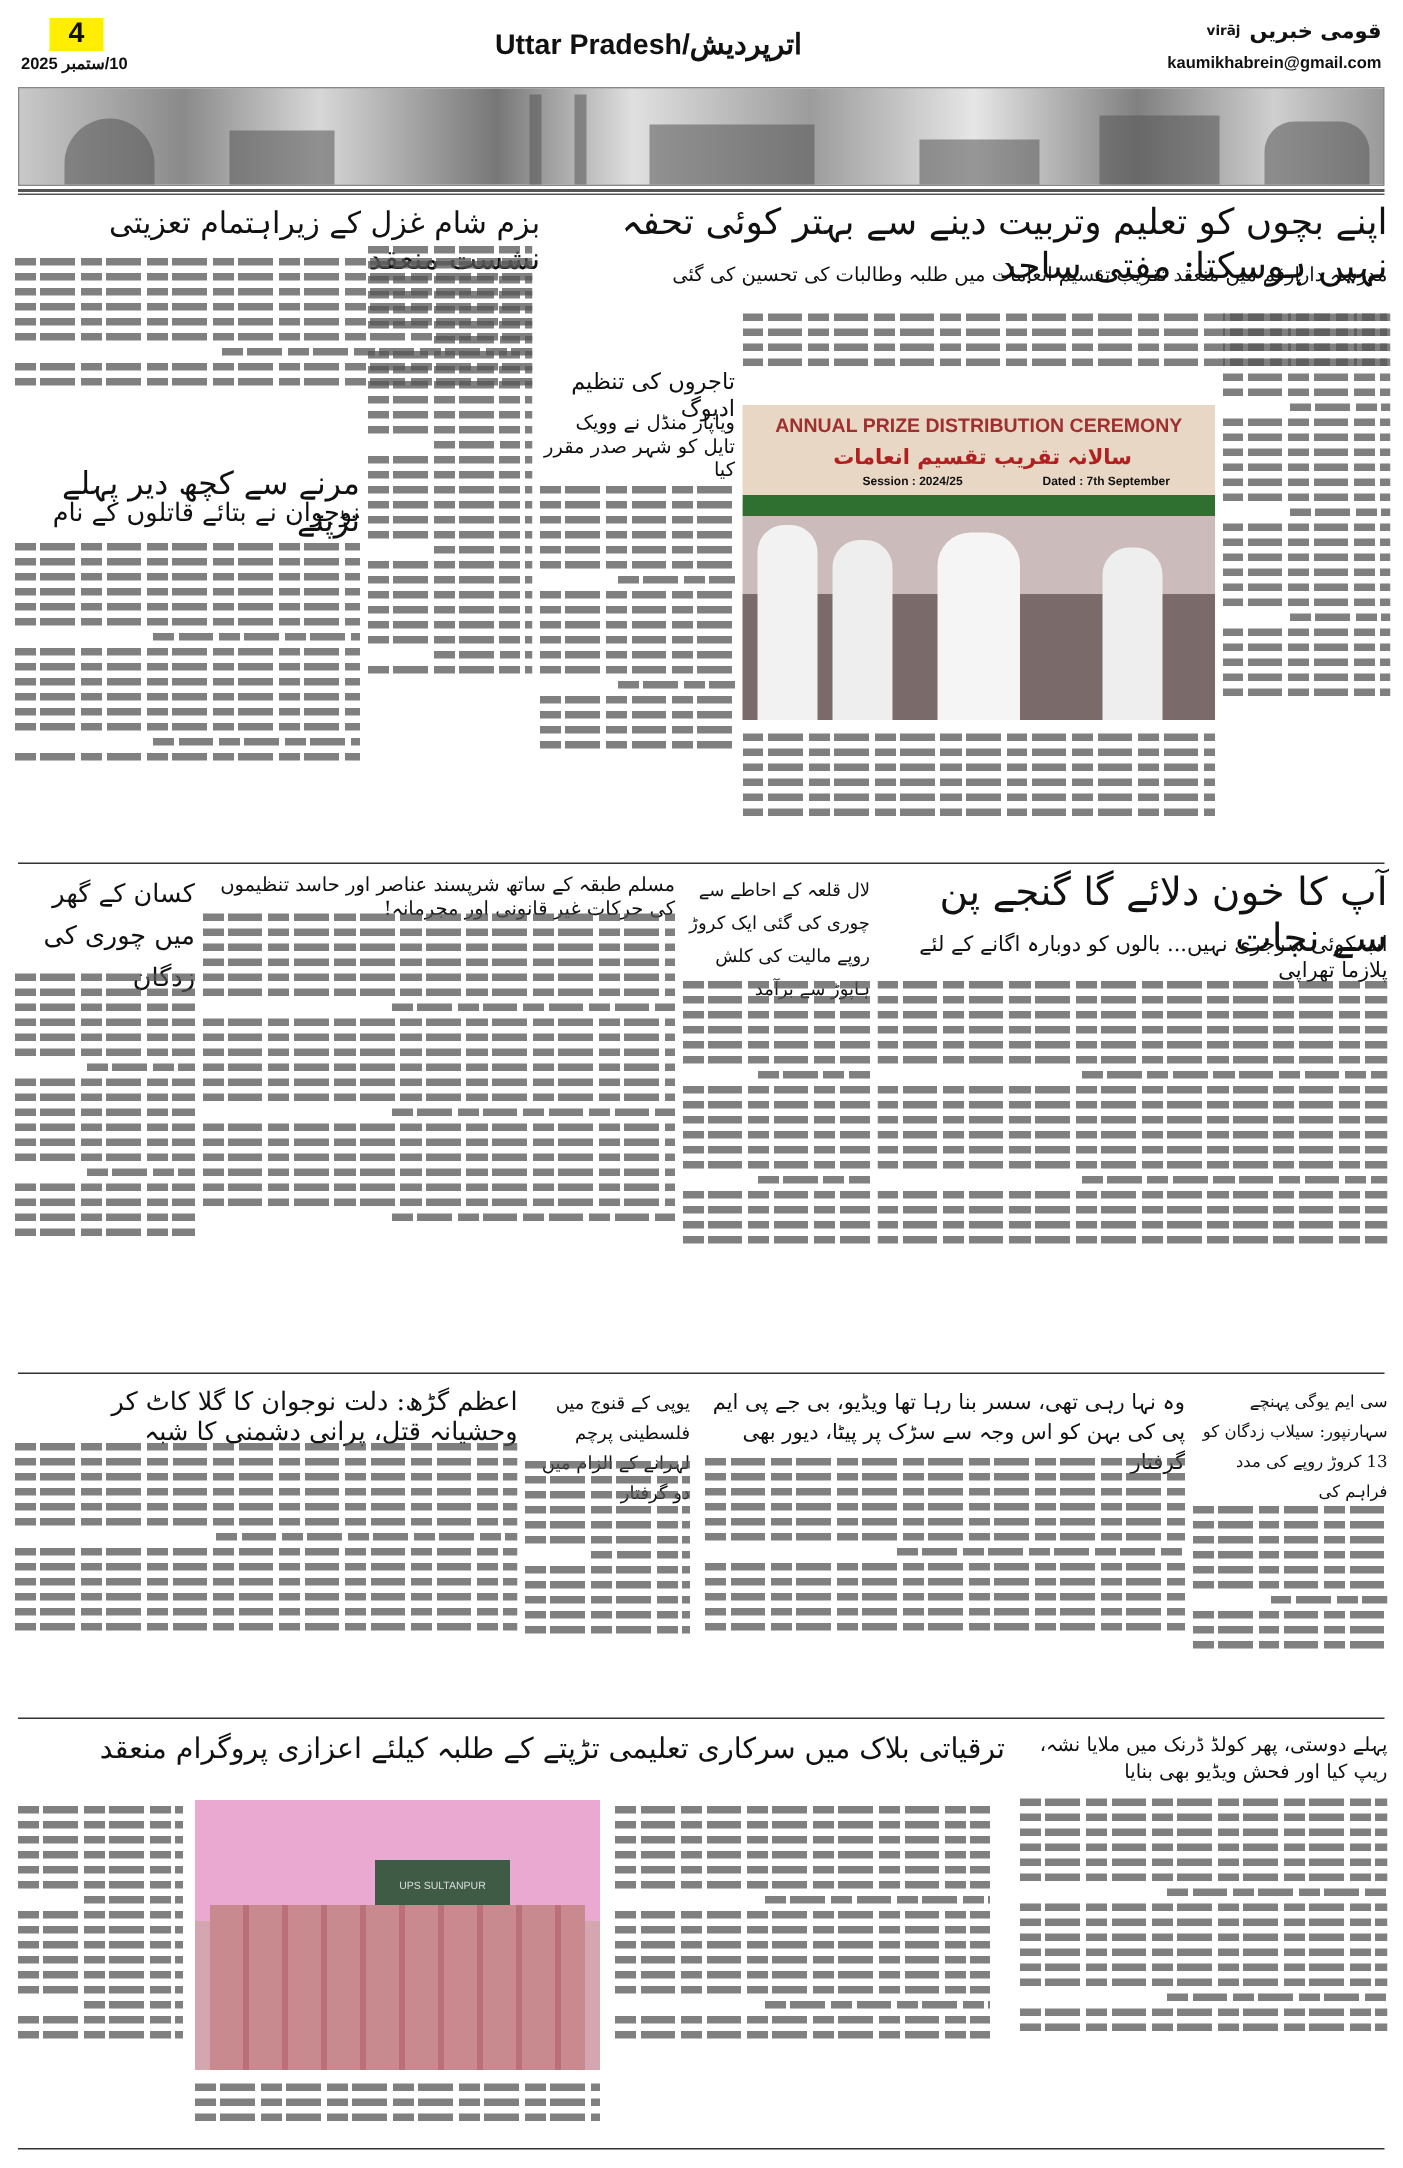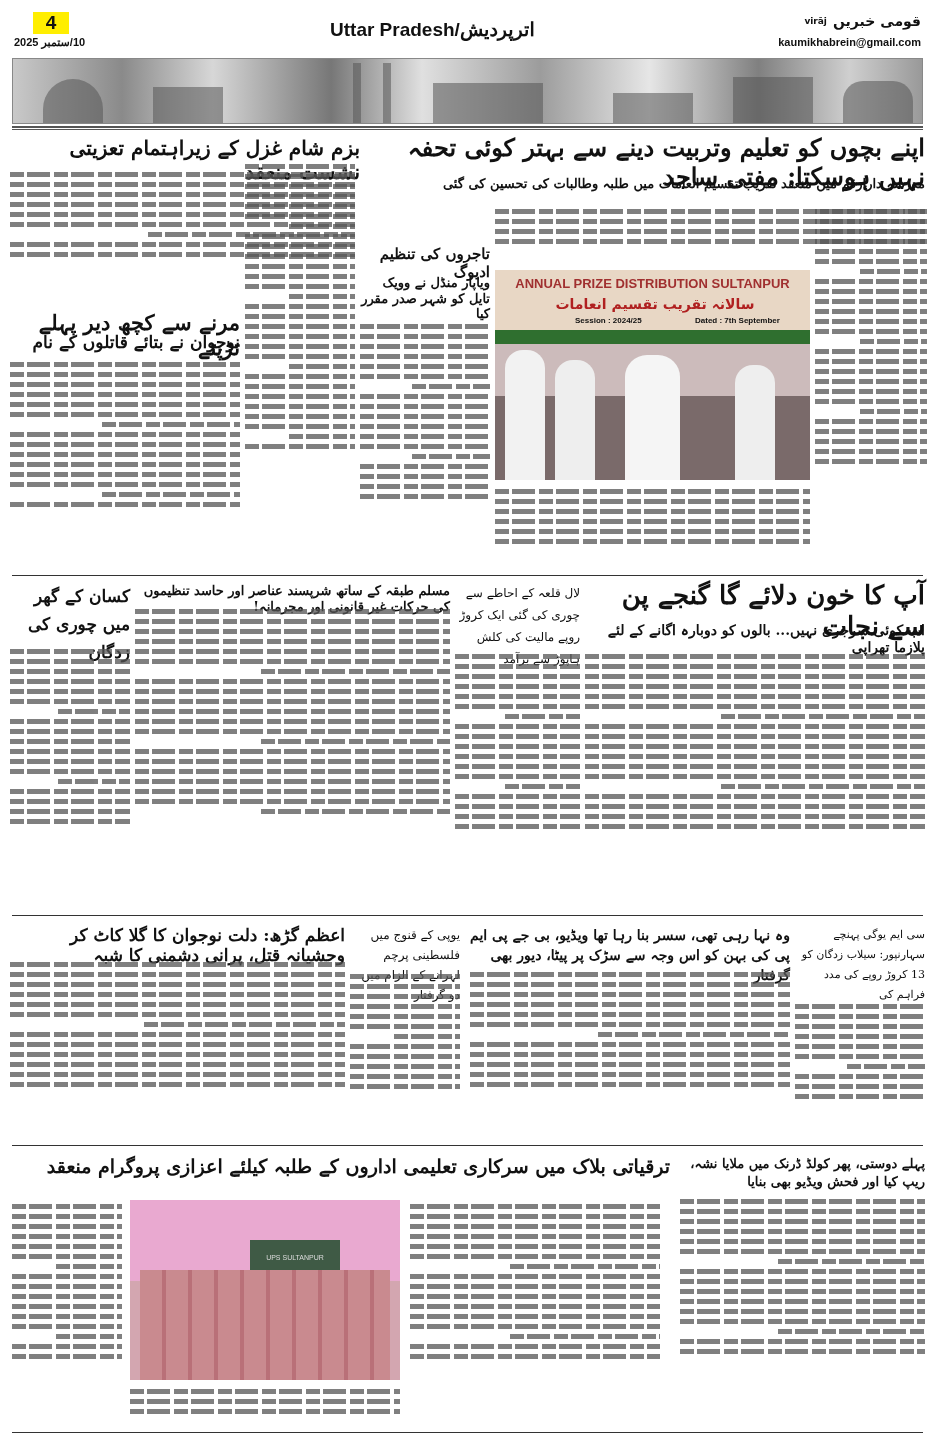--- a/index.html
+++ b/index.html
@@ -10,21 +10,21 @@
   .date { left: 14px; top: 36px; font: bold 11px "Liberation Sans", sans-serif; }
   .section-title { left: 330px; top: 18px; font: bold 19px "Liberation Sans", sans-serif; }
   .logo { right: 14px; top: 13px; font: bold 14px "DejaVu Sans", sans-serif; display: flex; gap: 6px; align-items: center; }
   .logo .v { font-size: 9px; }
   .email { right: 14px; top: 36px; font: bold 11px "Liberation Sans", sans-serif; }
   .banner { left: 12px; top: 58px; width: 911px; height: 66px; background: linear-gradient(90deg,#c9c9c9,#8a8a8a 12%,#d7d7d7 22%,#777 35%,#e0e0e0 45%,#9c9c9c 58%,#e6e6e6 70%,#808080 82%,#cfcfcf 92%,#999); border: 1px solid #888; }
   .banner .bld { position: absolute; bottom: 0; background: #555; opacity: .55; }
   .rule { left: 12px; height: 2px; background: #555; width: 911px; }
   .col-text { font: 9px/14px "DejaVu Sans", sans-serif; color: #333; overflow: hidden; }
   .line { display:block; height:5px; margin:4px 0 5px; background: repeating-linear-gradient(90deg,#555 0 14px,transparent 14px 17px,#555 17px 40px,transparent 40px 44px); opacity:.75; }
-  .headline { font-family: "DejaVu Serif", serif; font-weight: bold; line-height: 1.2; }
+  .headline { font-family: "DejaVu Serif", serif; font-weight: normal; line-height: 1.2; }
   .photo { background: #666; overflow: hidden; }
 </style>
 </head>
 <body>
 
 <div class="abs page-num">4</div>
 <div class="abs date rtl">10/ستمبر 2025</div>
 <div class="abs section-title">Uttar Pradesh/اترپردیش</div>
 <div class="abs logo">
   <span class="v">virāj</span>
@@ -47,21 +47,21 @@
 
 <div class="abs headline rtl" style="left:365px;top:134px;width:560px;font-size:24px">اپنے بچوں کو تعلیم وتربیت دینے سے بہتر کوئی تحفہ نہیں ہوسکتا: مفتی ساجد</div>
 <div class="abs headline rtl" style="left:365px;top:176px;width:560px;font-size:13px">مدرسہ دارارقم میں منعقد تقریب تقسیم انعامات میں طلبہ وطالبات کی تحسین کی گئی</div>
 <div class="abs col-text" style="left:495px;top:205px;width:430px;height:70px">
     <i class="line"></i>
     <i class="line"></i>
     <i class="line"></i>
     <i class="line"></i>
   </div>
 <div class="abs photo" style="left:495px;top:270px;width:315px;height:210px;background:linear-gradient(#e8d7c5 0 30%,#cbb 30% 60%,#7a6a6a 60%)">
-  <div class="abs" style="left:0;top:6px;width:315px;font:bold 13px 'Liberation Sans',sans-serif;color:#a03030;text-align:center">ANNUAL PRIZE DISTRIBUTION SULTANPUR</div>
+  <div class="abs" style="left:0;top:6px;width:315px;font:bold 13px 'Liberation Sans',sans-serif;color:#a03030;text-align:center">ANNUAL PRIZE DISTRIBUTION CEREMONY</div>
   <div class="abs" style="left:60px;top:26px;width:200px;font:bold 14px 'DejaVu Sans',sans-serif;color:#b02020;text-align:center">سالانہ تقریب تقسیم انعامات</div>
   <div class="abs" style="left:80px;top:46px;font:bold 8px 'Liberation Sans',sans-serif">Session : 2024/25</div>
   <div class="abs" style="left:200px;top:46px;font:bold 8px 'Liberation Sans',sans-serif">Dated : 7th September</div>
   <div class="abs" style="left:0;top:60px;width:315px;height:14px;background:#2f6f2f"></div>
   <div class="abs" style="left:10px;top:80px;width:40px;height:130px;background:#f2f2f2;border-radius:18px 18px 0 0"></div>
   <div class="abs" style="left:60px;top:90px;width:40px;height:120px;background:#eee;border-radius:18px 18px 0 0"></div>
   <div class="abs" style="left:130px;top:85px;width:55px;height:125px;background:#f5f5f5;border-radius:22px 22px 0 0"></div>
   <div class="abs" style="left:240px;top:95px;width:40px;height:115px;background:#eee;border-radius:18px 18px 0 0"></div>
 </div>
 <div class="abs col-text" style="left:815px;top:205px;width:112px;height:370px">
@@ -342,21 +342,21 @@
     <i class="line" style="width: 100%; margin-left: auto;"></i>
     <i class="line" style="width: 100%; margin-left: auto;"></i>
     <i class="line" style="width: 60%; margin-left: auto;"></i>
     <i class="line" style="width: 100%; margin-left: auto;"></i>
     <i class="line" style="width: 100%; margin-left: auto;"></i>
     <i class="line" style="width: 100%; margin-left: auto;"></i>
   </div>
 
 <div class="abs rule" style="top:1145px;height:1px;background:#333"></div>
 
-<div class="abs headline rtl" style="left:10px;top:1155px;width:660px;font-size:19px">ترقیاتی بلاک میں سرکاری تعلیمی اداروں کے طلبہ کیلئے اعزازی پروگرام منعقد</div>
+<div class="abs headline rtl" style="left:10px;top:1155px;width:660px;font-size:19px">ترقیاتی بلاک میں سرکاری تعلیمی تڑپتے کے طلبہ کیلئے اعزازی پروگرام منعقد</div>
 <div class="abs col-text" style="left:12px;top:1200px;width:110px;height:230px">
     <i class="line" style="width: 100%; margin-left: auto;"></i>
     <i class="line" style="width: 100%; margin-left: auto;"></i>
     <i class="line" style="width: 100%; margin-left: auto;"></i>
     <i class="line" style="width: 100%; margin-left: auto;"></i>
     <i class="line" style="width: 100%; margin-left: auto;"></i>
     <i class="line" style="width: 100%; margin-left: auto;"></i>
     <i class="line" style="width: 60%; margin-left: auto;"></i>
     <i class="line" style="width: 100%; margin-left: auto;"></i>
     <i class="line" style="width: 100%; margin-left: auto;"></i>

